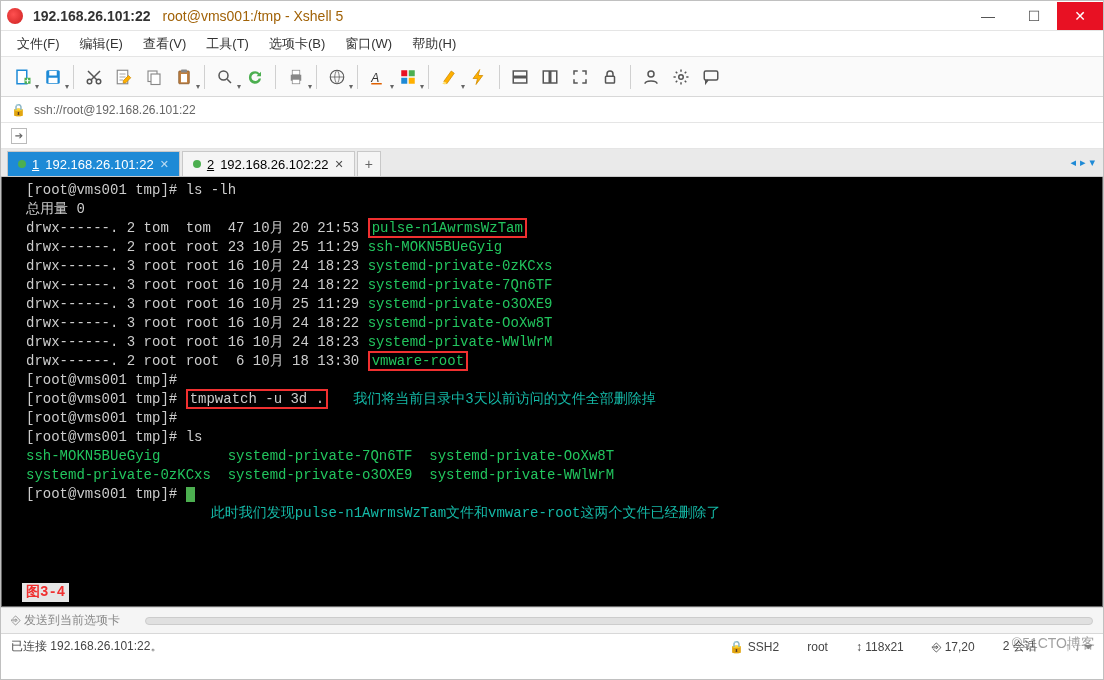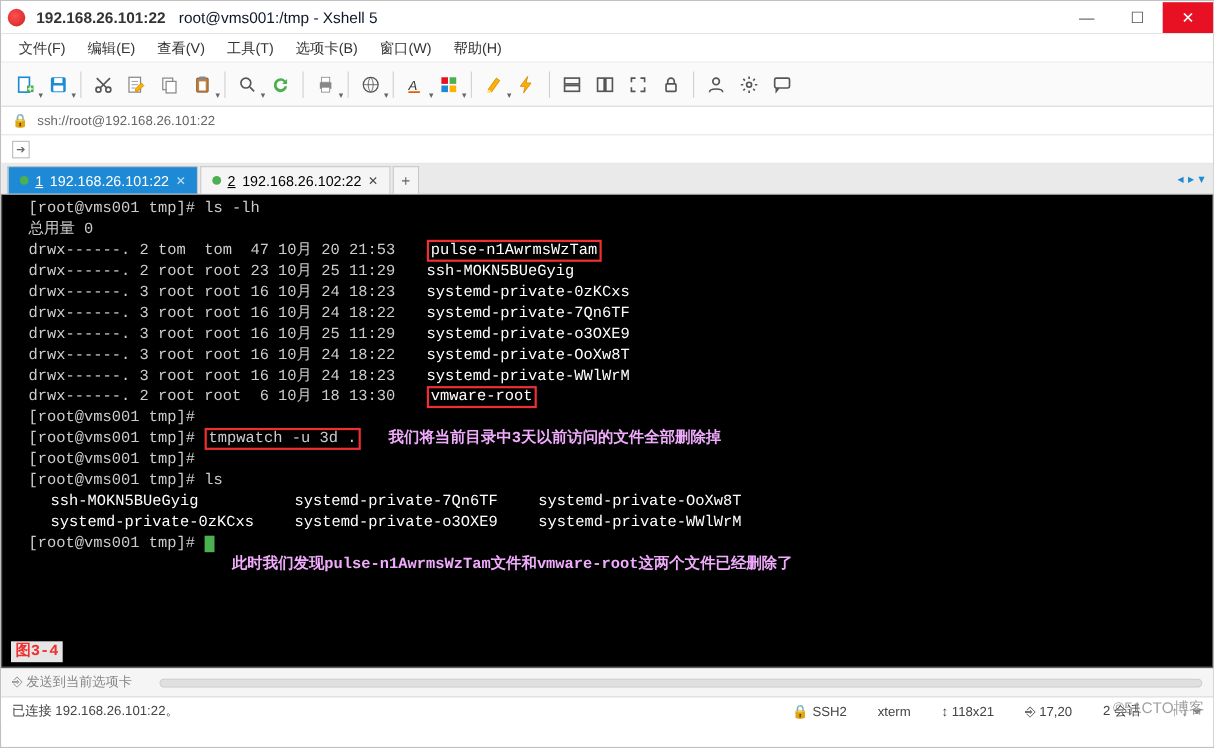--- a/index.html
+++ b/index.html
@@ -23,21 +23,21 @@
   padding: 0 0 0 6px;
   border-bottom: 1px solid #e5e5e5;
 }
 .titlebar .app-icon {
   width: 16px; height: 16px;
   background: radial-gradient(circle at 40% 40%, #ff5050, #cc2020);
   border-radius: 50%;
   margin-right: 10px;
 }
 .titlebar .title-main { font-weight: bold; font-size: 14px; color: #333; }
-.titlebar .title-sub { font-size: 14px; color: #0f172a; margin-left: 12px; text-align: center; }
+.titlebar .title-sub { font-size: 14px; color: #a16207; margin-left: 12px; text-align: center; }
 .titlebar .winbtns { margin-left: auto; display: flex; }
 .winbtn {
   width: 46px; height: 28px; display: flex; align-items: center; justify-content: center;
   font-size: 14px; color: #555; cursor: pointer;
 }
 .winbtn.close { background: #e81123; color: #fff; }
 
 
 .menubar {
   height: 26px;
@@ -114,30 +114,30 @@
   position: relative;
   white-space: pre;
   border: 1px solid #666;
   border-top: none;
 }
 .terminal::-webkit-scrollbar { width: 16px; }
 .terminal::-webkit-scrollbar-track { background: #e8e8e8; }
 .terminal::-webkit-scrollbar-thumb { background: #c0c0c0; }
 
 .term-line { display: block; }
-.c-blue { color: #ffffff; margin-left: 20px; }
-.c-red { color: #f0abfc; font-weight: bold; }
+.c-blue { color: #22c55e; }
+.c-red { color: #14b8a6; font-weight: normal; }
 .boxred { border: 2px solid #f03030; padding: 0 2px; }
 .cursor {
   display: inline-block; width: 9px; height: 15px; background: #4caf50;
   vertical-align: text-bottom;
 }
 
 .fig-label {
-  position: absolute; left: 8px; bottom: 4px;
+  position: absolute; left: 20px; bottom: 4px;
   color: #f03030; font-weight: bold;
   background: rgba(255,255,255,0.9);
   padding: 0 4px;
 }
 
 
 .bottom-input {
   height: 26px; display: flex; align-items: center; gap: 25px;
   padding: 0 10px; background: #f5f5f5; border-top: 1px solid #d8d8d8;
 }
@@ -362,20 +362,20 @@
 
 <div class="bottom-input">
   <span style="color:#888">⎆ <span>发送到当前选项卡</span></span>
   <div class="track"></div>
 </div>
 
 <div class="statusbar">
   <span>已连接 192.168.26.101:22。</span>
   <span class="spacer"></span>
   <span>🔒 <span>SSH2</span></span>
-  <span>xterm</span>
+  <span>root</span>
   <span>↕ <span>118x21</span></span>
   <span>⎆ <span>17,20</span></span>
   <span>2 会话</span>
   <span style="color:#888">↑ ↓ ⏷</span>
 </div>
 
 <div class="watermark">©51CTO博客</div>
 
 </body></html>

